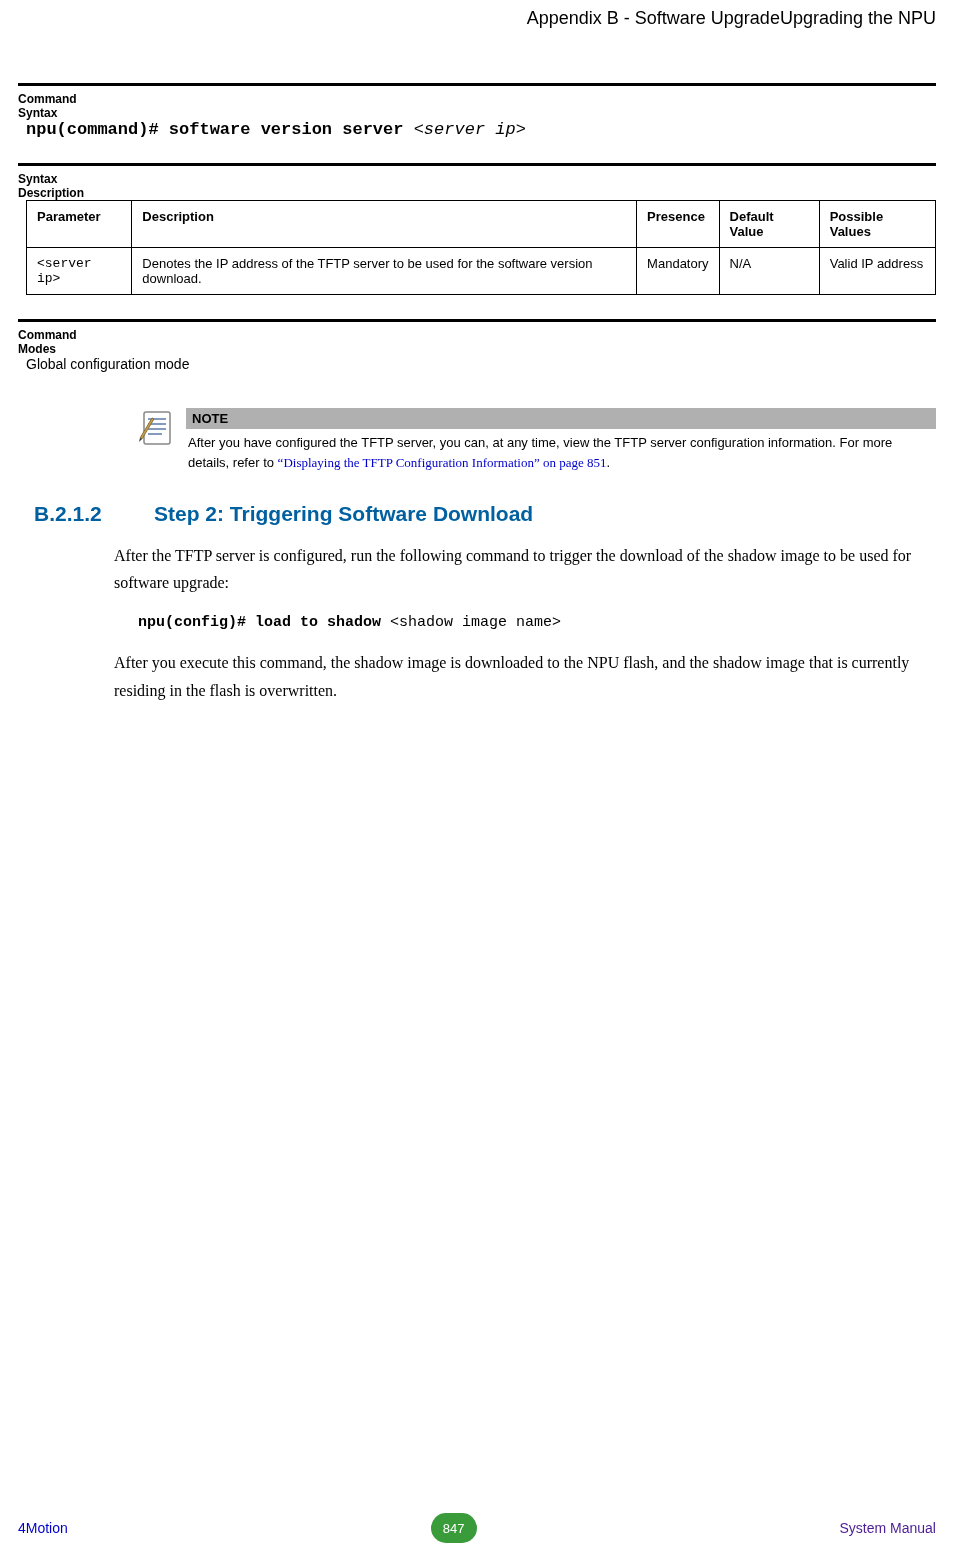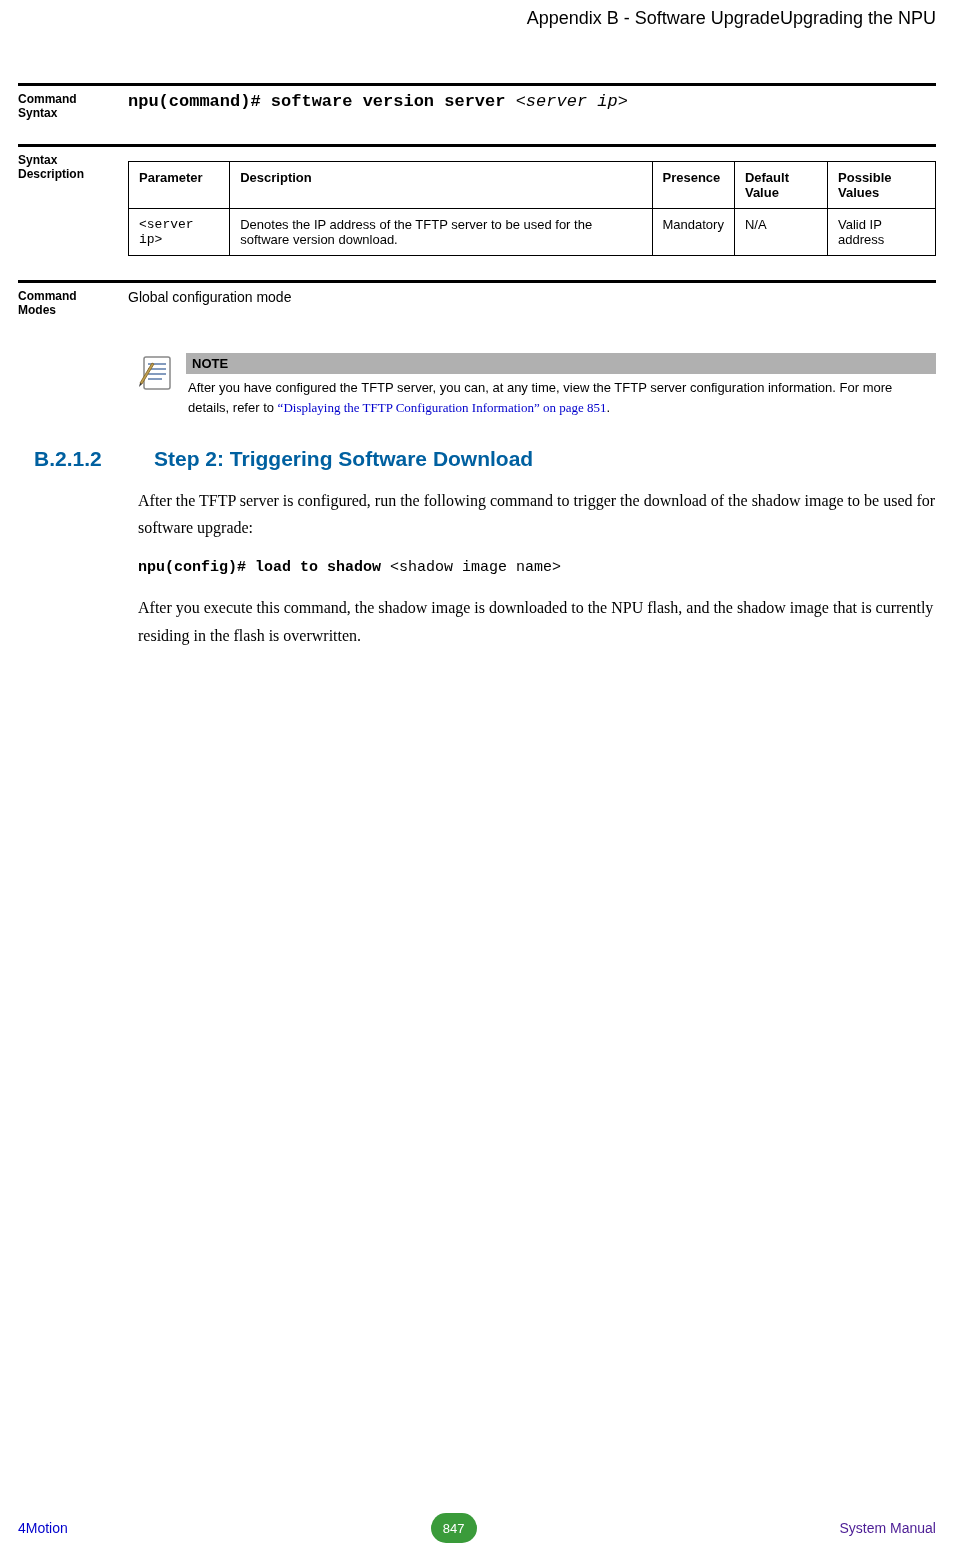--- a/index.html
+++ b/index.html
@@ -23,20 +23,21 @@
       font-size: 18px;
     }
     .content {
       padding: 50px 40px 0 18px;
     }
     .section-block {
       display: flex;
       margin-bottom: 24px;
       border-top: 3px solid #000;
       padding-top: 6px;
+      flex-direction: column;
     }
     .section-label {
       width: 102px;
       font-size: 12px;
       font-weight: bold;
       padding-right: 6px;
       flex-shrink: 0;
     }
     .section-content {
       flex: 1;
@@ -47,21 +48,21 @@
       font-size: 17px;
       font-weight: bold;
     }
     .cmd-syntax .param {
       font-style: italic;
       font-weight: normal;
     }
     table.syntax-table {
       border-collapse: collapse;
       width: 100%;
-      margin-top: 8px;
+      margin-top: 0;
       border-radius: 26px;
     }
     table.syntax-table th,
     table.syntax-table td {
       border: 1px solid #000;
       padding: 8px 10px;
       text-align: left;
       vertical-align: top;
       font-size: 13px;
     }
@@ -116,21 +117,21 @@
     }
     .section-title {
       color: #0060a0;
       font-size: 21px;
       font-weight: bold;
     }
     .body-text {
       font-family: Georgia, 'Times New Roman', serif;
       font-size: 16px;
       line-height: 1.7;
-      margin: 0 0 18px 120px;
+      margin: 0 0 18px 96px;
     }
     .cmd-line {
       font-family: "Courier New", monospace;
       font-size: 15px;
       margin: 0 0 18px 120px;
     }
     .cmd-line .bold {
       font-weight: bold;
     }
     .footer {

